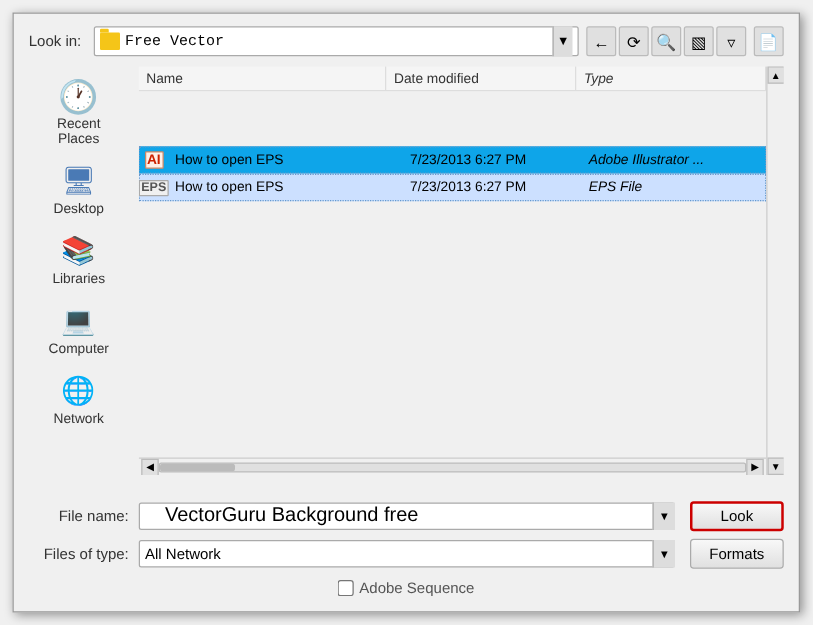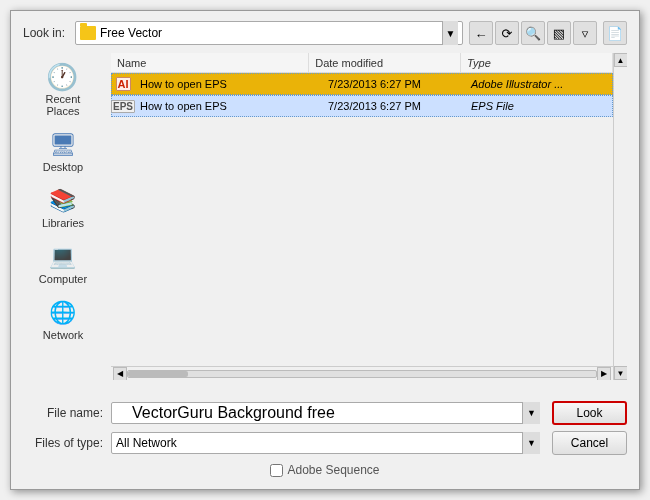--- a/index.html
+++ b/index.html
@@ -60,20 +60,21 @@
       top: -3px;
       left: 0;
       width: 7px;
       height: 3px;
       background: #f5c518;
       border-radius: 1px 1px 0 0;
     }
     .dropdown-text {
       flex: 1;
       font-size: 12px;
+      font-family: Liberation Mono, monospace;
     }
     .dropdown-arrow {
       width: 16px;
       height: 24px;
       background: #ddd;
       border-left: 1px solid #aaa;
       display: flex;
       align-items: center;
       justify-content: center;
       cursor: pointer;
@@ -159,22 +160,23 @@
       overflow-x: hidden;
     }
     .file-row {
       display: flex;
       align-items: center;
       height: 22px;
       cursor: pointer;
       padding: 0 2px;
     }
     .file-row.selected {
-      background: #eab308;
+      background: #0ea5e9;
       border: 1px dotted #6699cc;
+      margin-top: 44px;
     }
     .file-row.selected2 {
       background: #cce0ff;
       border: 1px dotted #6699cc;
     }
     .file-icon {
       width: 18px;
       height: 18px;
       margin-right: 4px;
       display: flex;
@@ -470,21 +472,21 @@
     <div class="form-row">
       <span class="form-label">Files of type:</span>
       <div style="position:relative;flex:1;display:flex;align-items:center;">
         <div class="form-select" style="flex:1;height:22px;border:1px solid #aaa;background:white;padding:0 4px;font-size:12px;padding-right:22px;">
           <span class="form-select-text">All Network</span>
         </div>
         <div style="position:absolute;right:0;height:22px;width:18px;background:#ddd;border-left:1px solid #aaa;display:flex;align-items:center;justify-content:center;font-size:9px;cursor:pointer;">▼</div>
       </div>
       <div class="button-col">
         <div class="cancel-btn">
-          <span>Cancel</span>
+          <span>Formats</span>
         </div>
       </div>
     </div>
 
     <div class="checkbox-row">
       <input type="checkbox" style="">
       <span class="checkbox-label">Adobe Sequence</span>
     </div>
 
   </div>

